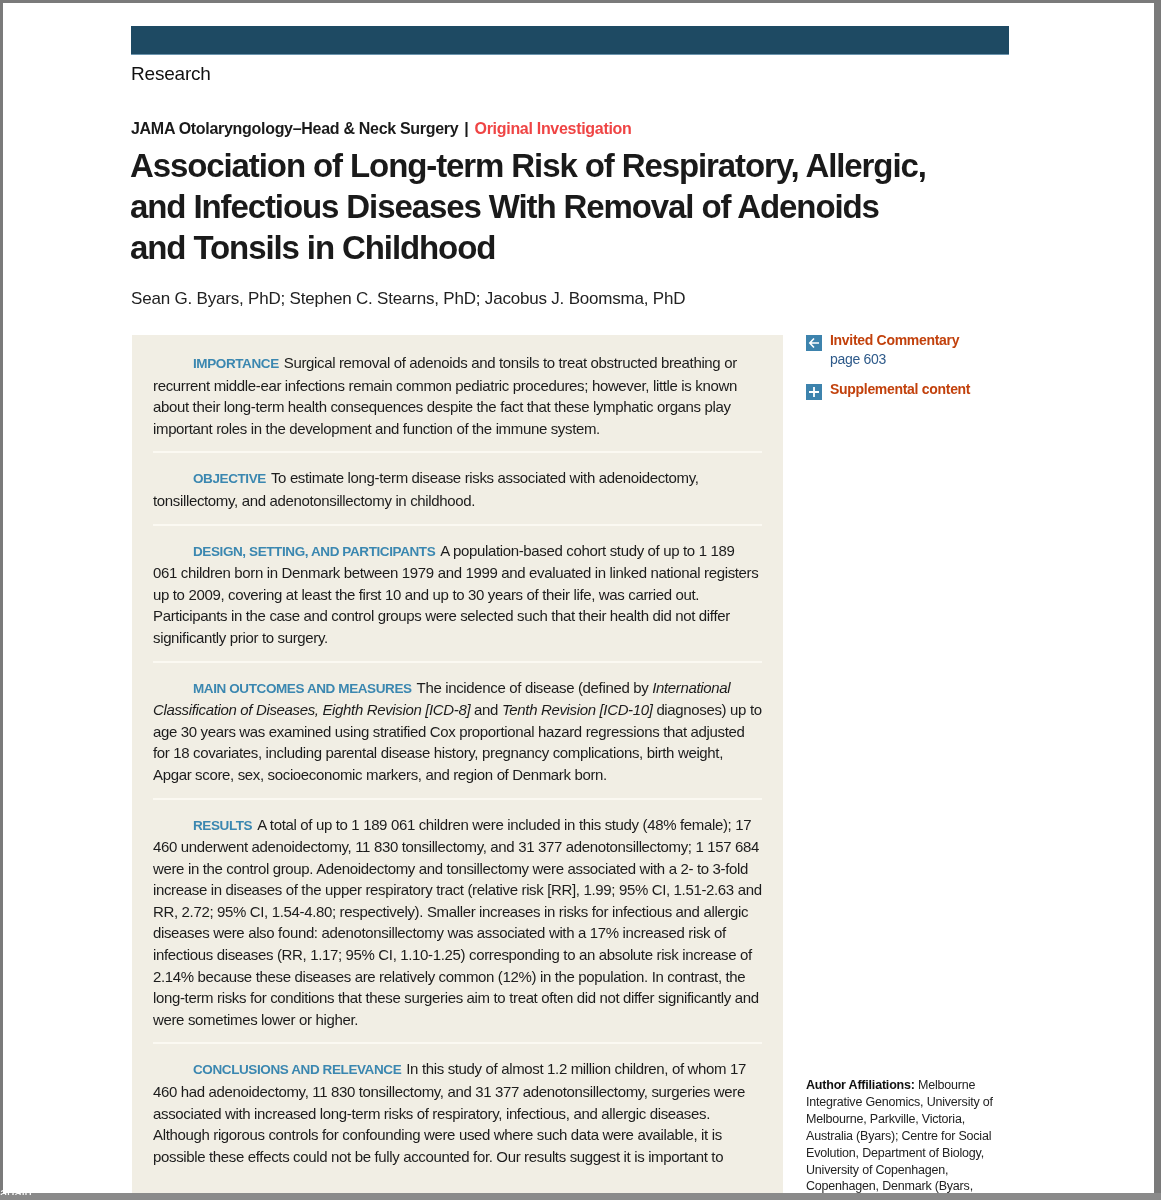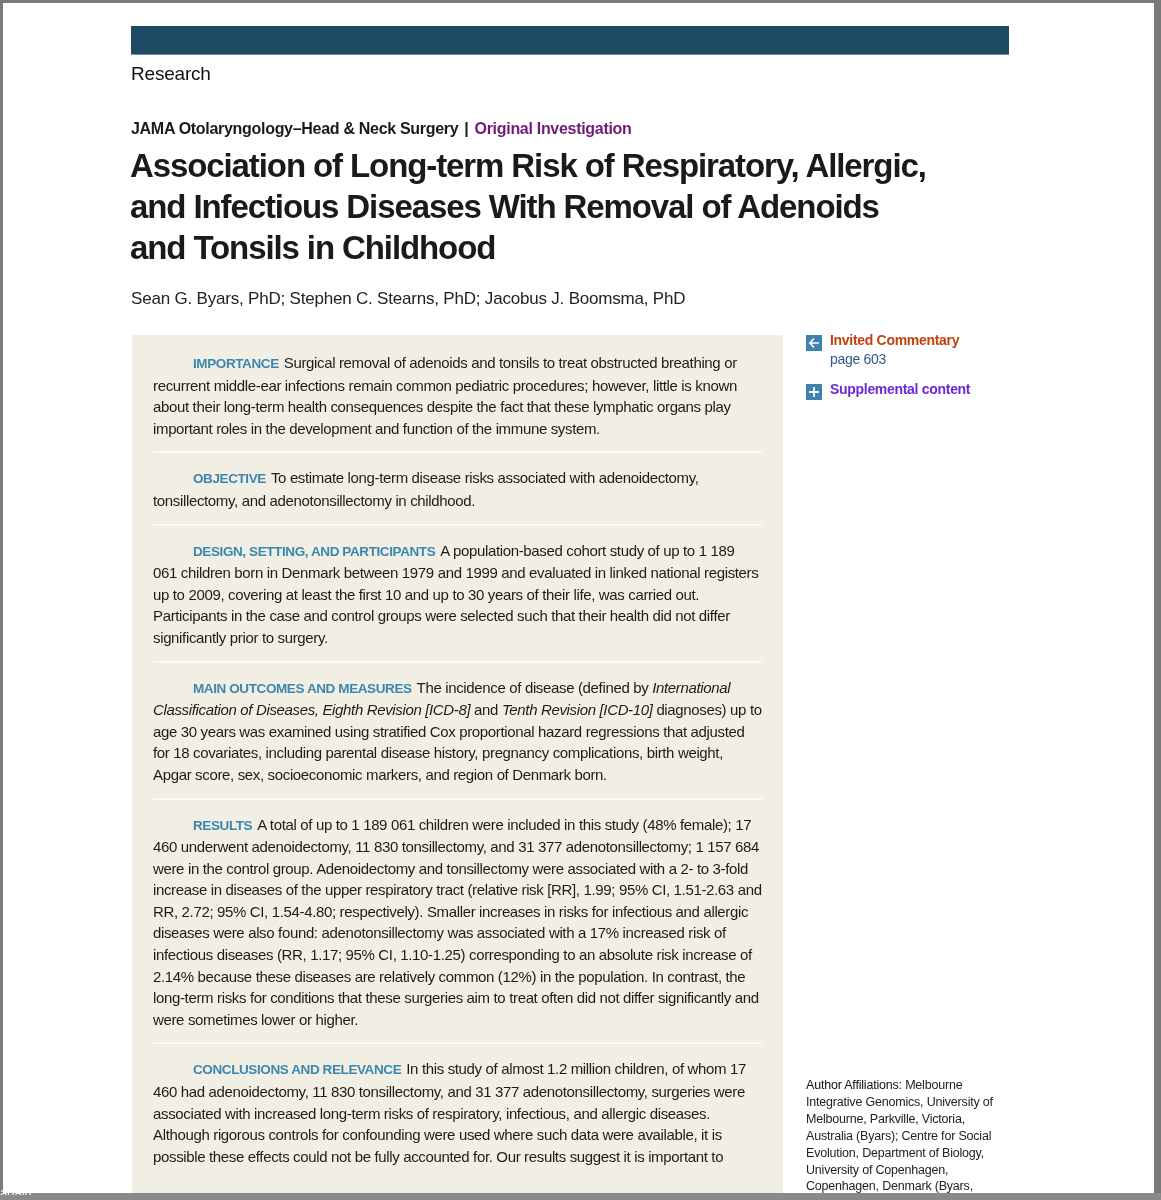--- a/index.html
+++ b/index.html
@@ -23,21 +23,21 @@
   .section-label {
     position: absolute; left: 128px; top: 60px;
     font-size: 19px; color: #111; letter-spacing: -0.2px;
   }
   .journal-line {
     position: absolute; left: 128px; top: 117px;
     font-size: 16px; font-weight: bold; color: #1a1a1a; letter-spacing: -0.3px;
     white-space: nowrap;
   }
   .journal-line .sep { margin: 0 6px; font-weight: bold; }
-  .journal-line .article-type { color: #701a75; }
+  .journal-line .article-type { color: #ef4444; }
   .title {
     position: absolute; left: 127px; top: 142px; width: 800px;
     font-size: 33px; line-height: 41px; color: #1a1a1a;
     letter-spacing: -1.1px; margin: 0; font-weight: bold;
   }
   .authors {
     position: absolute; left: 128px; top: 286px;
     font-size: 17px; color: #222; letter-spacing: -0.2px;
   }
   .abstract {
@@ -67,26 +67,26 @@
     cursor: pointer;
   }
   .side-icon {
     width: 16px; height: 16px; background: #3d83ad; color: #fff;
     display: flex; align-items: center; justify-content: center;
     margin-right: 8px; margin-top: 4px; flex: 0 0 16px;
   }
   .side-text { font-size: 14px; line-height: 19px; letter-spacing: -0.3px; }
   .side-text .main { color: #c2410c; font-weight: bold; }
   .side-text .sub { color: #2e5a8a; }
-  .side-text .main.link { color: #6d28d9; }
+  .side-text .main.link { color: #c2410c; }
   .affil {
     position: absolute; left: 803px; top: 1074px; width: 200px;
     font-size: 12.5px; line-height: 16.9px; color: #222; letter-spacing: -0.2px;
   }
-  .affil b { font-weight: normal; color: #111; text-align: right; }
+  .affil b { font-weight: bold; color: #111; text-align: right; }
   .bottom-strip {
     position: absolute; left: 0; top: 1193px; width: 1161px; height: 7px;
     background: #8a8a8a;
   }
   .bottom-fragment {
     position: absolute; left: 0px; top: 1183px;
     font-size: 13px; color: #ffffff; height: 12px; overflow: hidden;
     line-height: 20px;
   }
 </style>

